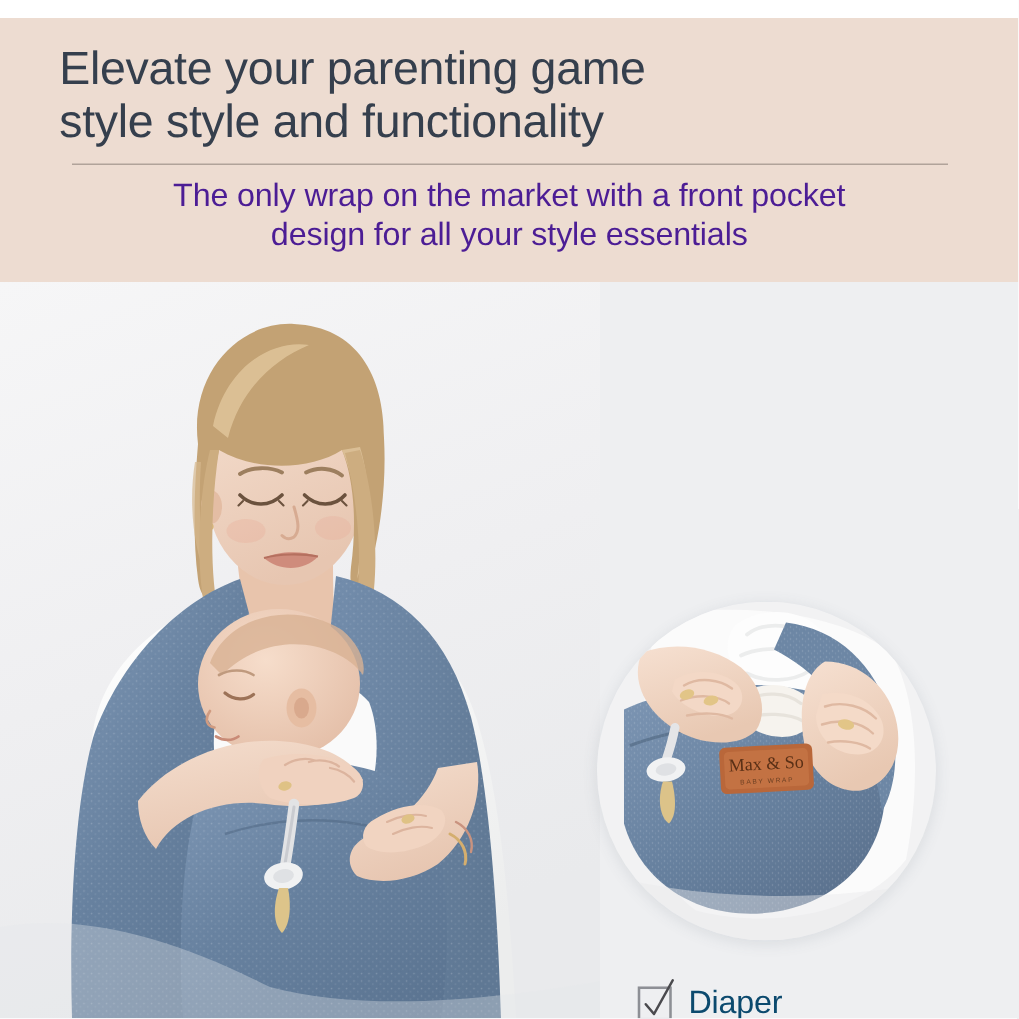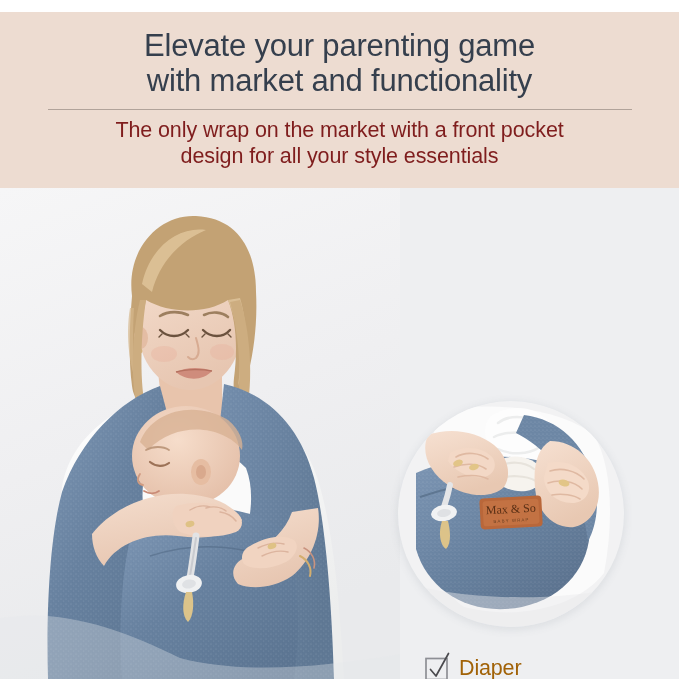--- a/index.html
+++ b/index.html
@@ -35,36 +35,36 @@
     justify-content: flex-start;
     padding-top: 17px;
   }
 
   .headline {
     color: #353f4d;
     font-size: 31px;
     line-height: 1.12;
     font-weight: 400;
     letter-spacing: -0.2px;
-    text-align: center;
+    text-align: left;
     width: 600px;
   }
   .headline .line { display: block; }
 
   .divider {
     width: 584px;
     height: 1px;
     background: #8c7f77;
     opacity: .62;
     margin-top: 11px;
     margin-bottom: 8px;
   }
 
   .subline {
-    color: #7f1d1d;
+    color: #4c1d95;
     font-size: 21.5px;
     line-height: 1.2;
     font-weight: 400;
     letter-spacing: -0.1px;
     text-align: center;
     width: 615px;
   }
   .subline .line { display: block; }
 
   
@@ -118,38 +118,38 @@
   }
   .check-box {
     position: relative;
     width: 23px;
     height: 23px;
     flex: 0 0 23px;
     margin-right: 12px;
   }
   .check-box svg { position: absolute; left: -3px; top: -7px; width: 32px; height: 32px; overflow: visible; }
   .check-label {
-    color: #a16207;
+    color: #0c4a6e;
     font-size: 21.5px;
     line-height: 1;
     font-weight: 400;
     letter-spacing: -0.15px;
     white-space: nowrap;
   }
 </style>
 </head>
 <body>
 
 <div class="poster">
 
   <div class="banner">
 
     <div class="headline">
       <span class="line">Elevate your parenting game</span>
-      <span class="line">with market and functionality</span>
+      <span class="line">style style and functionality</span>
     </div>
 
     <div class="divider"></div>
 
     <div class="subline">
       <span class="line">The only wrap on the market with a front pocket</span>
       <span class="line">design for all your style essentials</span>
     </div>
 
   </div>

